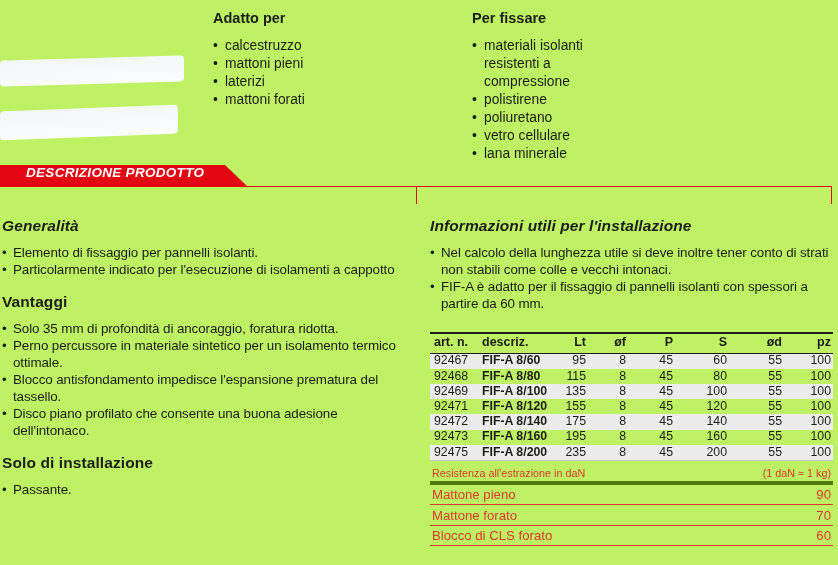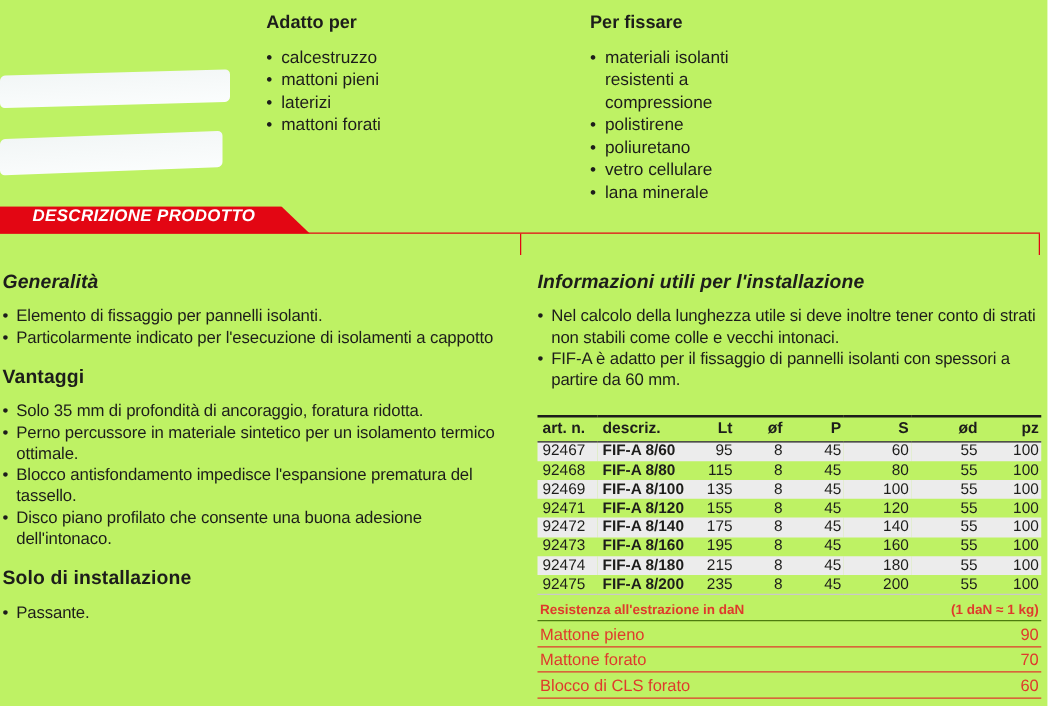--- a/index.html
+++ b/index.html
@@ -52,21 +52,21 @@
   .ptable td{padding:0.8px 0;}
   .ptable .al{text-align:left;padding-left:4px;}
   .ptable .ar{text-align:right;padding-right:2px;}
   .ptable .bold{font-weight:bold;}
   .ptable tbody tr:nth-child(odd){background:#ececec;}
   .ptable tbody tr:last-child td{border-bottom:1px solid #c9c9c9;}
 
   
   .res{margin-top:4px;width:403px;color:#df3a2c;}
   .res-head{display:flex;justify-content:space-between;font-size:10.8px;
-    padding:2px 2px 2px 2px;border-bottom:1px solid #4d7c0f;font-weight:bold;}
+    padding:2px 2px 2px 2px;border-bottom:4px solid #4d7c0f;}
   .res-row{display:flex;justify-content:space-between;font-size:13.2px;
     padding:2.5px 2px 2px 2px;border-bottom:1px solid #df3a2c;}
   .res-row .res-label sub{font-size:9px;}
 </style>
 </head>
 <body>
 
 <div class="page">
 
   <div class="photo">
@@ -252,30 +252,20 @@
           <td class="al">92473</td>
           <td class="al bold">FIF-A 8/160</td>
           <td class="ar">195</td>
           <td class="ar">8</td>
           <td class="ar">45</td>
           <td class="ar">160</td>
           <td class="ar">55</td>
           <td class="ar">100</td>
         </tr>
         <tr>
-          <td class="al">92474</td>
-          <td class="al bold">FIF-A 8/180</td>
-          <td class="ar">215</td>
-          <td class="ar">8</td>
-          <td class="ar">45</td>
-          <td class="ar">180</td>
-          <td class="ar">55</td>
-          <td class="ar">100</td>
-        </tr>
-        <tr>
           <td class="al">92475</td>
           <td class="al bold">FIF-A 8/200</td>
           <td class="ar">235</td>
           <td class="ar">8</td>
           <td class="ar">45</td>
           <td class="ar">200</td>
           <td class="ar">55</td>
           <td class="ar">100</td>
         </tr>
       </tbody>

